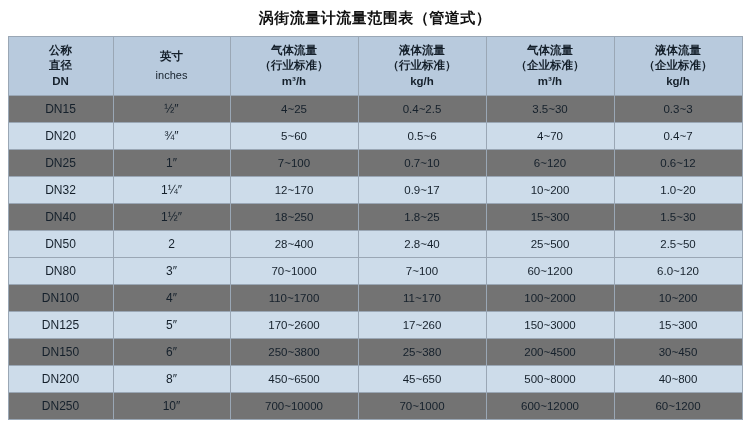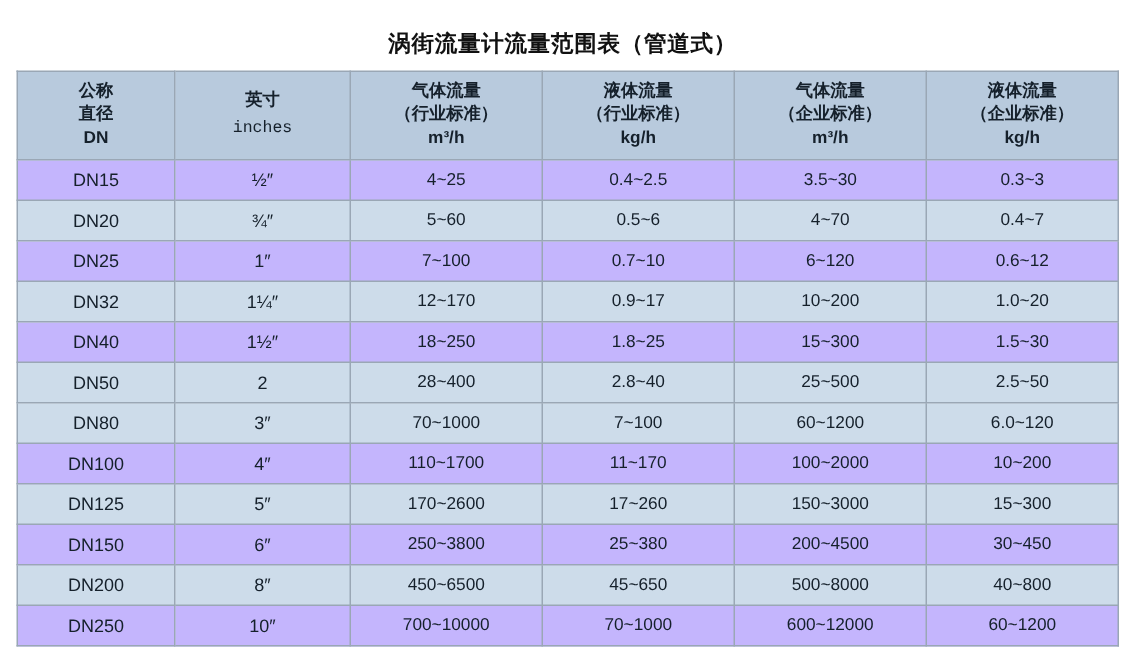--- a/index.html
+++ b/index.html
@@ -11,21 +11,21 @@
     height: 445px;
     background: #ffffff;
     font-family: "Liberation Sans", sans-serif;
     color: #1a1a1a;
     overflow: hidden;
   }
   .sheet {
     width: 750px;
     height: 344px;
     box-sizing: border-box;
-    padding: 11px;
+    padding: 0;
     position: relative;
   }
   .title {
     text-align: center;
     font-size: 15px;
     font-weight: bold;
     color: #111111;
     padding: 9px 0 8px 0;
     letter-spacing: 0.5px;
   }
@@ -55,27 +55,26 @@
     font-weight: bold;
   }
   thead th.col-inch {
     font-weight: bold;
   }
   thead th.col-inch .en {
     display: block;
     font-weight: normal;
     font-size: 11px;
     padding-top: 3px;
-    font-family: Liberation Mono, monospace;
   }
   tbody td {
     height: 26px;
   }
   tbody tr.odd td {
-    background: #c4b5fd;
+    background: #737373;
   }
   tbody tr.even td {
     background: #cddcea;
     margin-top: 32px;
   }
   tbody td.col-dn {
     font-size: 12px;
   }
   tbody td.col-inch {
     font-size: 12px;

